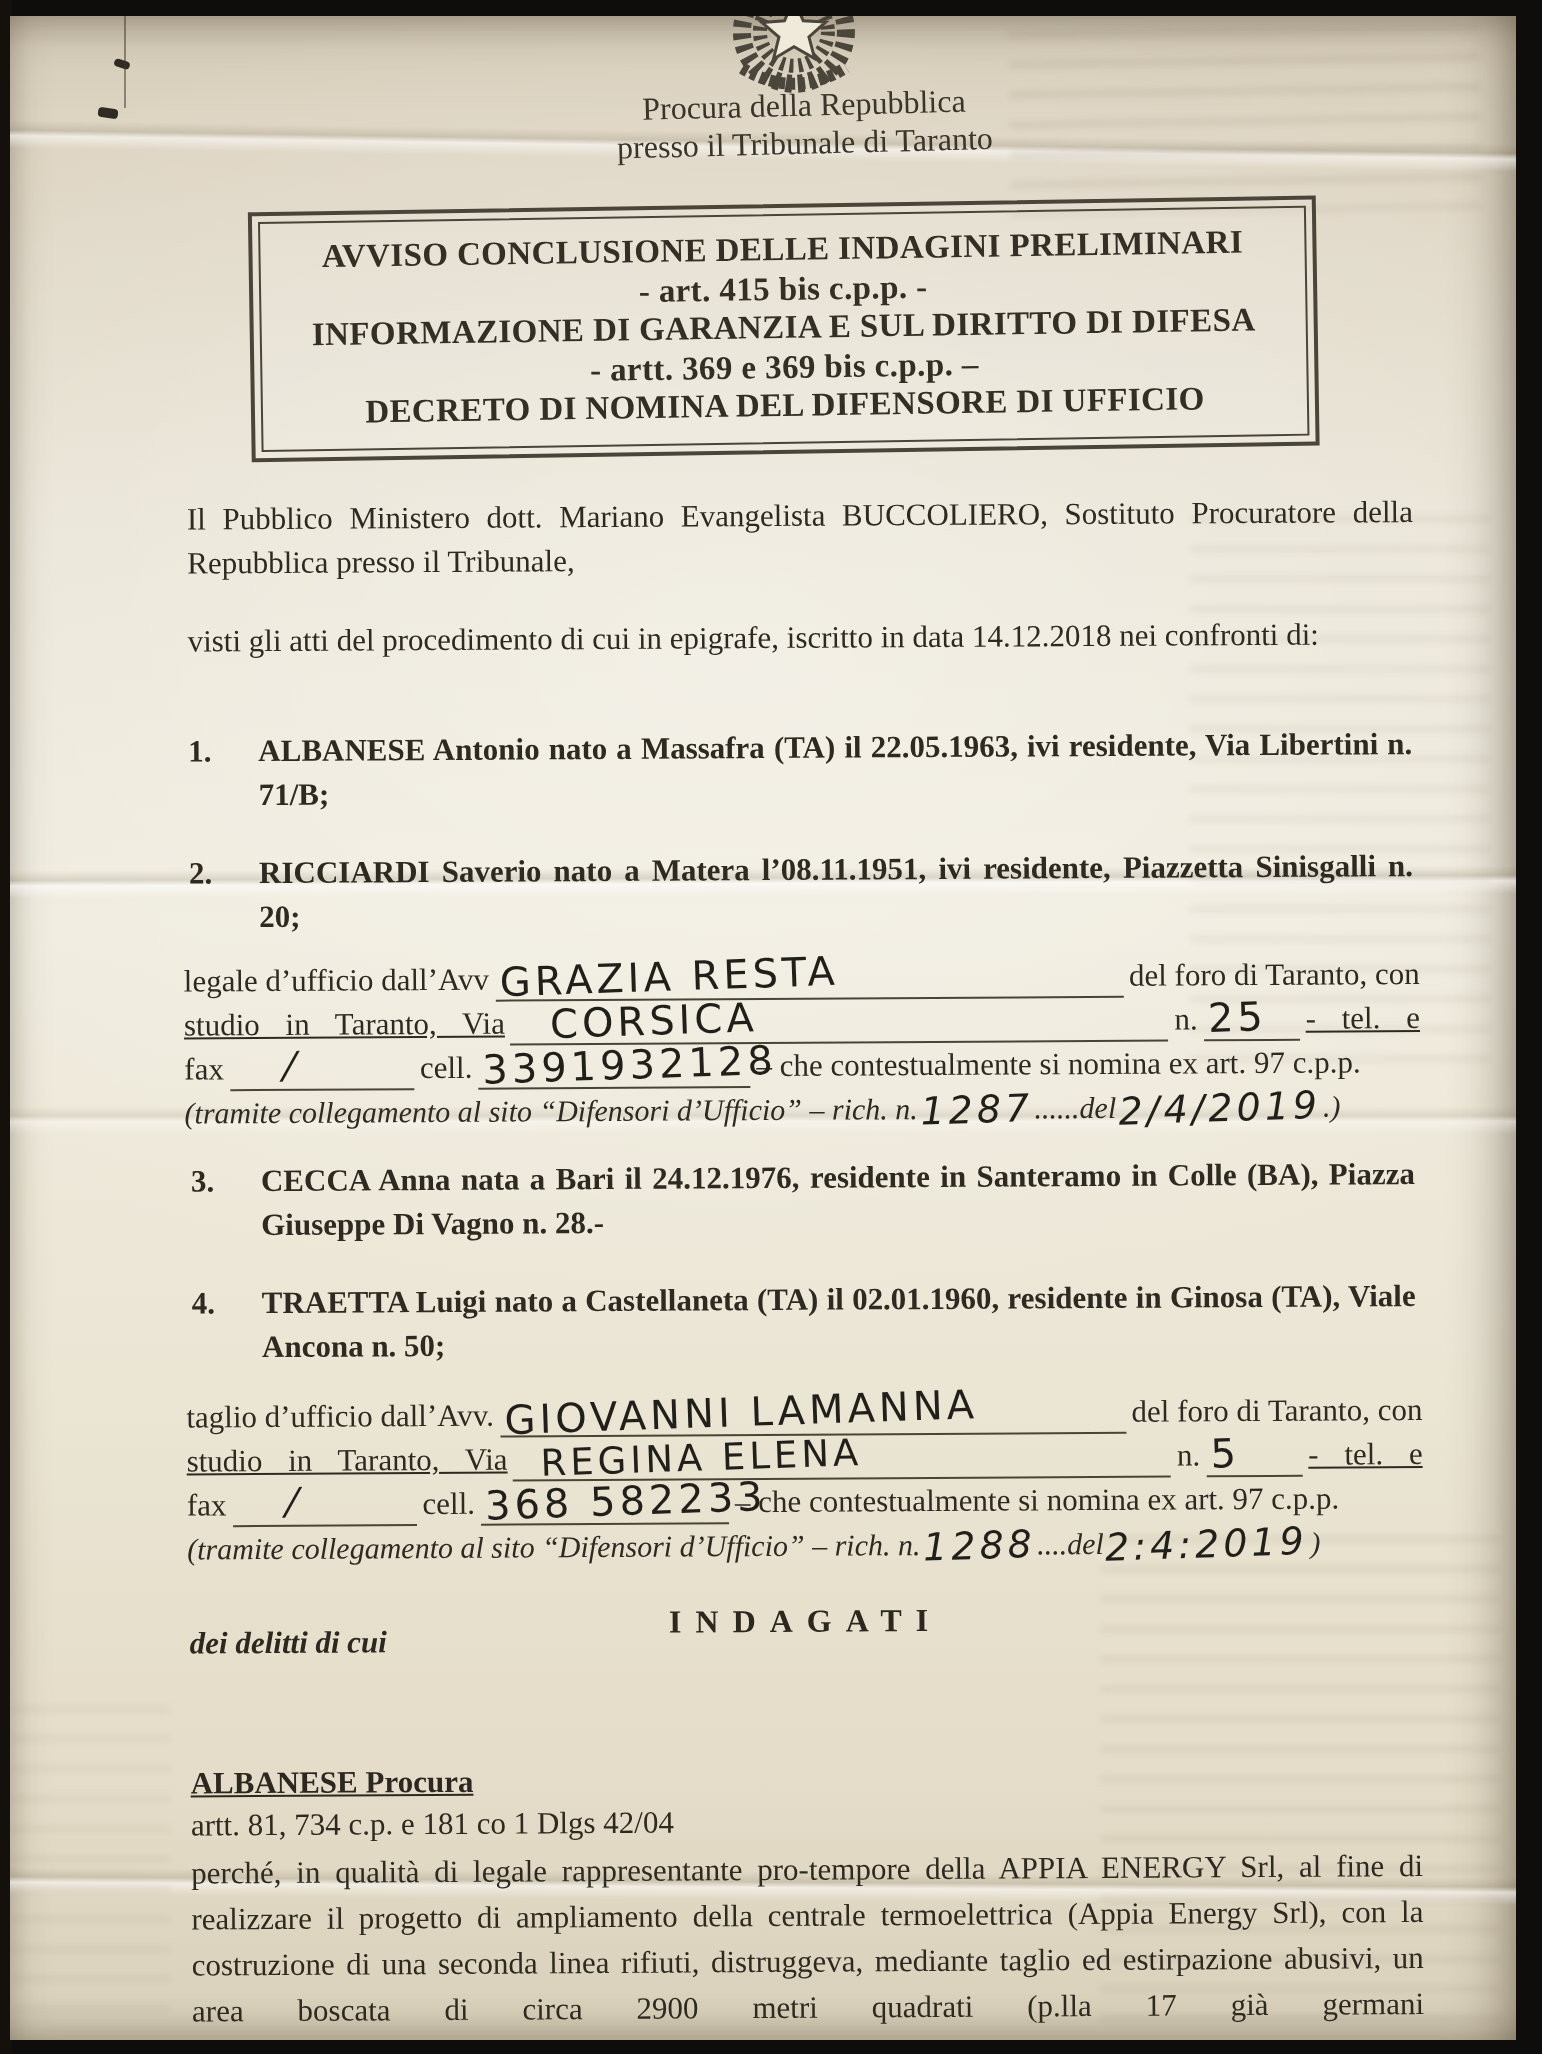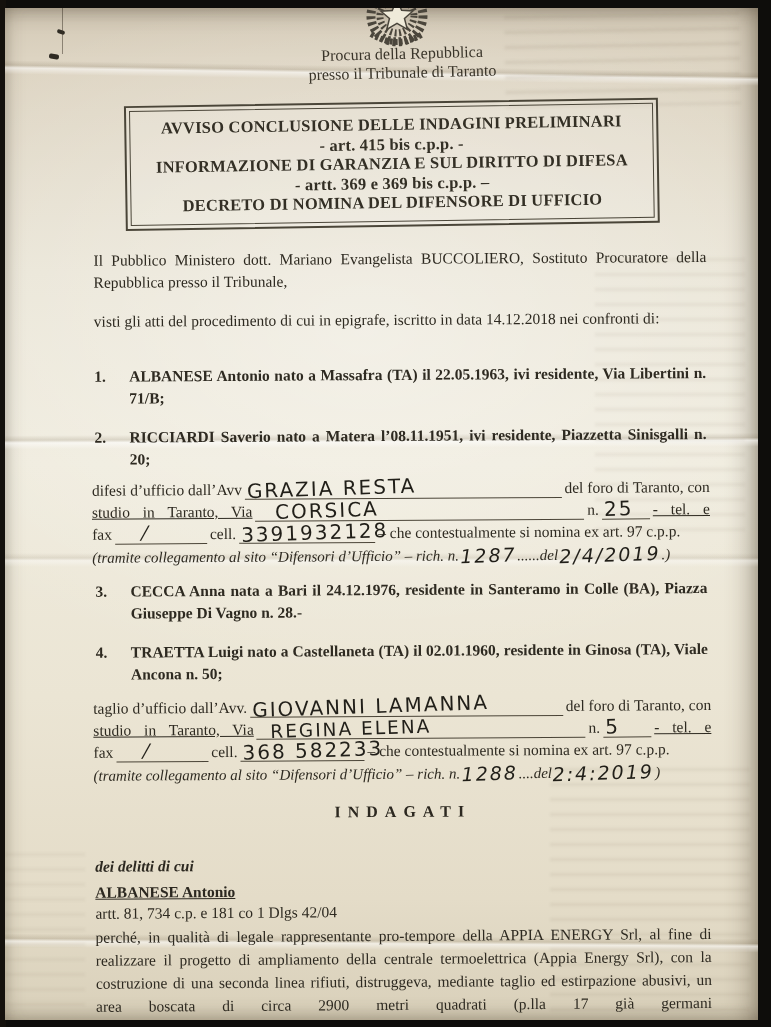--- a/index.html
+++ b/index.html
@@ -125,21 +125,21 @@
       <span class="no">1.</span>
       <span class="txt">ALBANESE Antonio nato a Massafra (TA) il 22.05.1963, ivi residente, Via Libertini n. 71/B;</span>
     </div>
     <div class="item" style="left:90px;top:417px;width:612px;">
       <span class="no">2.</span>
       <span class="txt">RICCIARDI Saverio nato a Matera l’08.11.1951, ivi residente, Piazzetta Sinisgalli n. 20;</span>
     </div>
 
     <div class="def" style="left:87px;top:469px;width:618px;">
       <div class="dline">
-        <span class="seg">difesi d’ufficio dall’Avv</span>
+        <span class="seg">legale d’ufficio dall’Avv</span>
         <span class="bl"><span class="hand big">GRAZIA RESTA</span></span>
         <span class="seg">del foro di Taranto, con</span>
       </div>
       <div class="dline">
         <span class="seg ws">studio in Taranto, Via</span>
         <span class="bl"><span class="hand big" style="margin-left:18px;">CORSICA</span></span>
         <span class="seg">n.</span>
         <span class="bl fix" style="width:44px;"><span class="hand big">25</span></span>
         <span class="seg ws">- tel. e</span>
       </div>
@@ -192,19 +192,19 @@
         <span>(tramite collegamento al sito “Difensori d’Ufficio” – rich. n.</span>
         <span class="hand">1288</span>
         <span>....del</span>
         <span class="hand">2:4:2019</span>
         <span>)</span>
       </div>
     </div>
 
     <div class="heading" style="left:90px;top:795px;">INDAGATI</div>
 
-    <div class="lead-ital" style="left:88px;top:848px;text-align:center;">dei delitti di cui</div>
-    <div class="name-u" style="left:88px;top:874px;">ALBANESE Antonio</div>
+    <div class="lead-ital" style="left:88px;top:804px;text-align:center;">dei delitti di cui</div>
+    <div class="name-u" style="left:88px;top:874px;">ALBANESE Procura</div>
     <div class="plain" style="left:88px;top:895px;">artt. 81, 734 c.p. e 181 co 1 Dlgs 42/04</div>
     <div class="plain just-all" style="left:88px;top:916px;width:616px;line-height:23px;">perché, in qualità di legale rappresentante pro-tempore della APPIA ENERGY Srl, al fine di realizzare il progetto di ampliamento della centrale termoelettrica (Appia Energy Srl), con la costruzione di una seconda linea rifiuti, distruggeva, mediante taglio ed estirpazione abusivi, un area boscata di circa 2900 metri quadrati (p.lla 17 già germani</div>
 
   </div>
 </div>
 
 </body></html>

